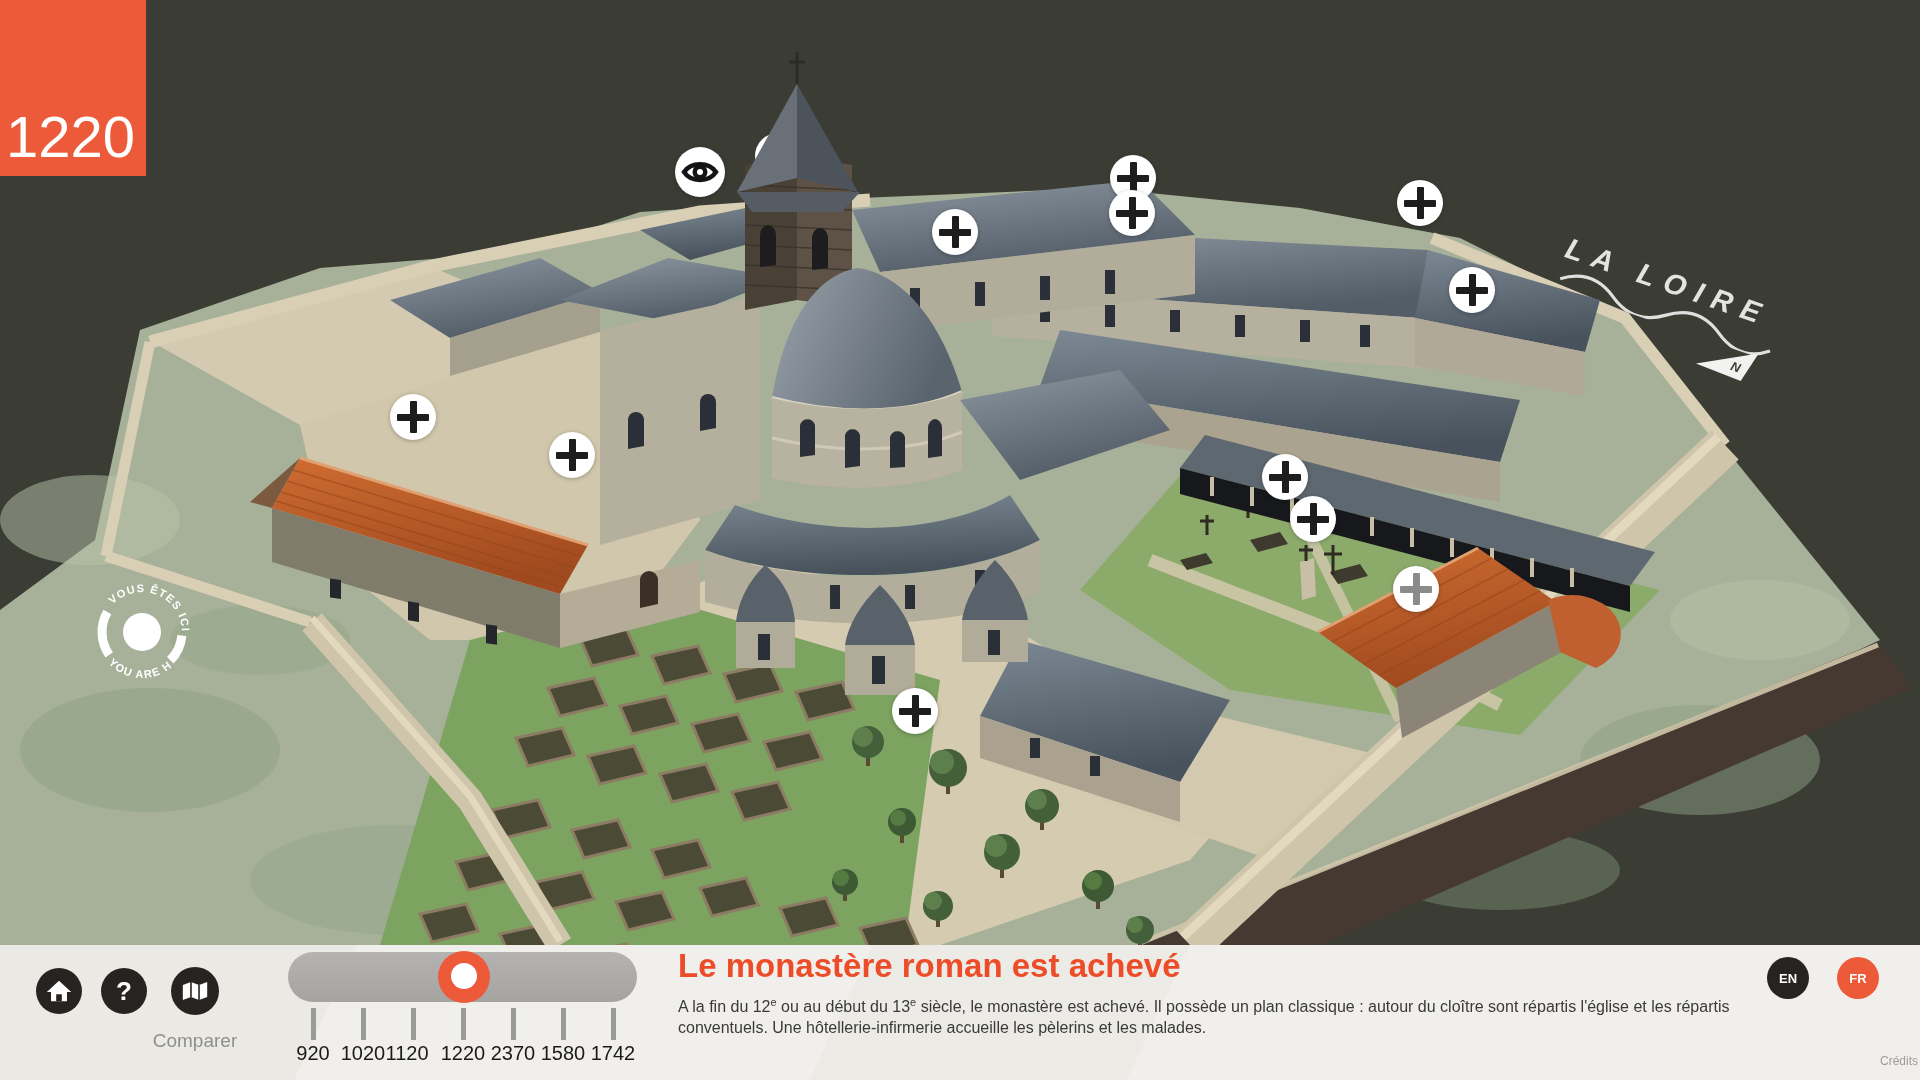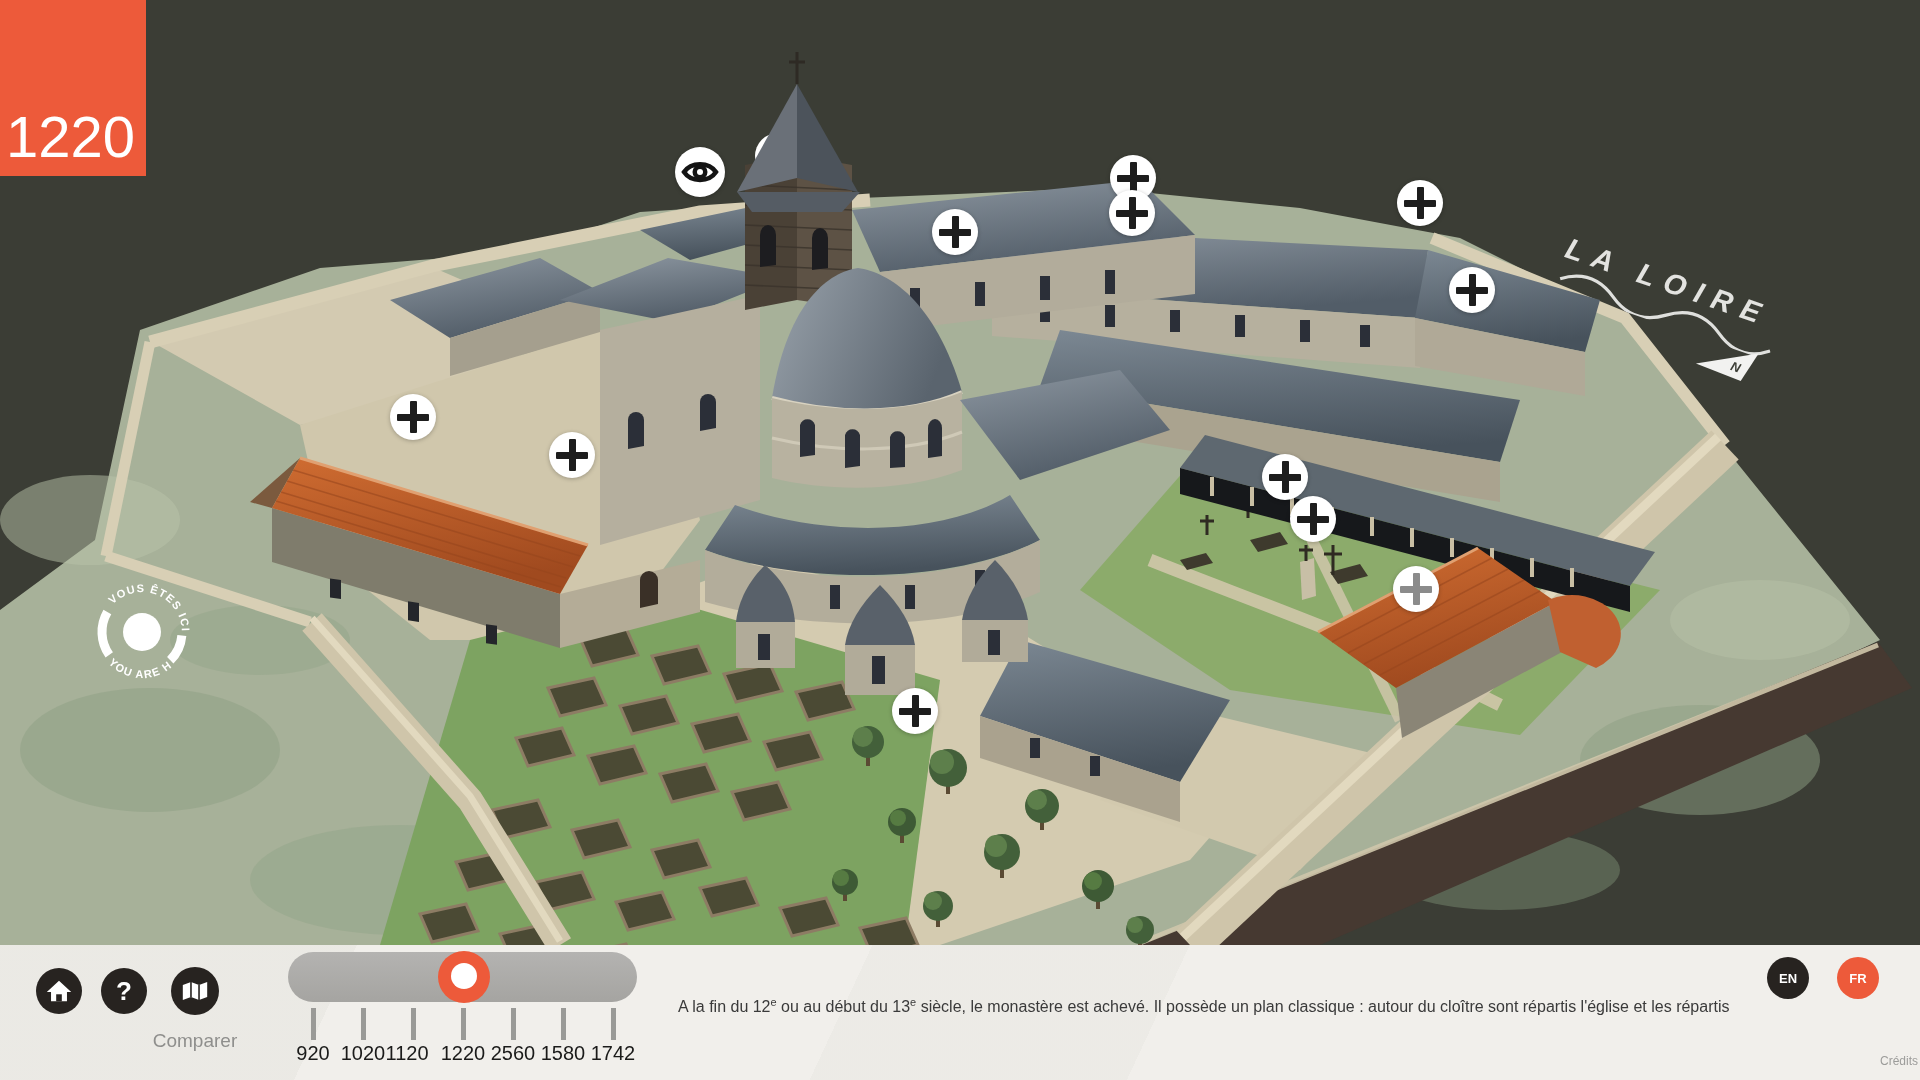--- a/index.html
+++ b/index.html
@@ -460,28 +460,29 @@
     <div id="timeline-ticks">
         <div class="tick" style="left: 310.5px;"></div>
         <div class="tick-label" style="left: 313px;">920</div>
         <div class="tick" style="left: 360.5px;"></div>
         <div class="tick-label" style="left: 363px;">1020</div>
         <div class="tick" style="left: 410.5px;"></div>
         <div class="tick-label" style="left: 407px;">1120</div>
         <div class="tick" style="left: 460.5px;"></div>
         <div class="tick-label" style="left: 463px;">1220</div>
         <div class="tick" style="left: 510.5px;"></div>
-        <div class="tick-label" style="left: 513px;">2560</div>
+        <div class="tick-label" style="left: 513px;">2370</div>
         <div class="tick" style="left: 560.5px;"></div>
         <div class="tick-label" style="left: 563px;">1580</div>
         <div class="tick" style="left: 610.5px;"></div>
         <div class="tick-label" style="left: 613px;">1742</div>
       </div>
 
-    <div class="panel-desc" id="panel-desc"><span>A la fin du 12</span><sup>e</sup><span> ou au début du 13</span><sup>e</sup><span> siècle, le monastère est achevé. Il possède un plan classique : autour du cloître sont répartis l'église et les répartis</span><br></div>
+    <h1 class="panel-title">Le monastère roman est achevé</h1>
+    <div class="panel-desc" id="panel-desc"><span>A la fin du 12</span><sup>e</sup><span> ou au début du 13</span><sup>e</sup><span> siècle, le monastère est achevé. Il possède un plan classique : autour du cloître sont répartis l'église et les répartis</span><br><span>conventuels. Une hôtellerie-infirmerie accueille les pèlerins et les malades.</span></div>
 
     <div class="lang-btn lang-en">
       <span>EN</span>
     </div>
     <div class="lang-btn lang-fr">
       <span>FR</span>
     </div>
 
     <div class="credits">Crédits</div>
   </div>

